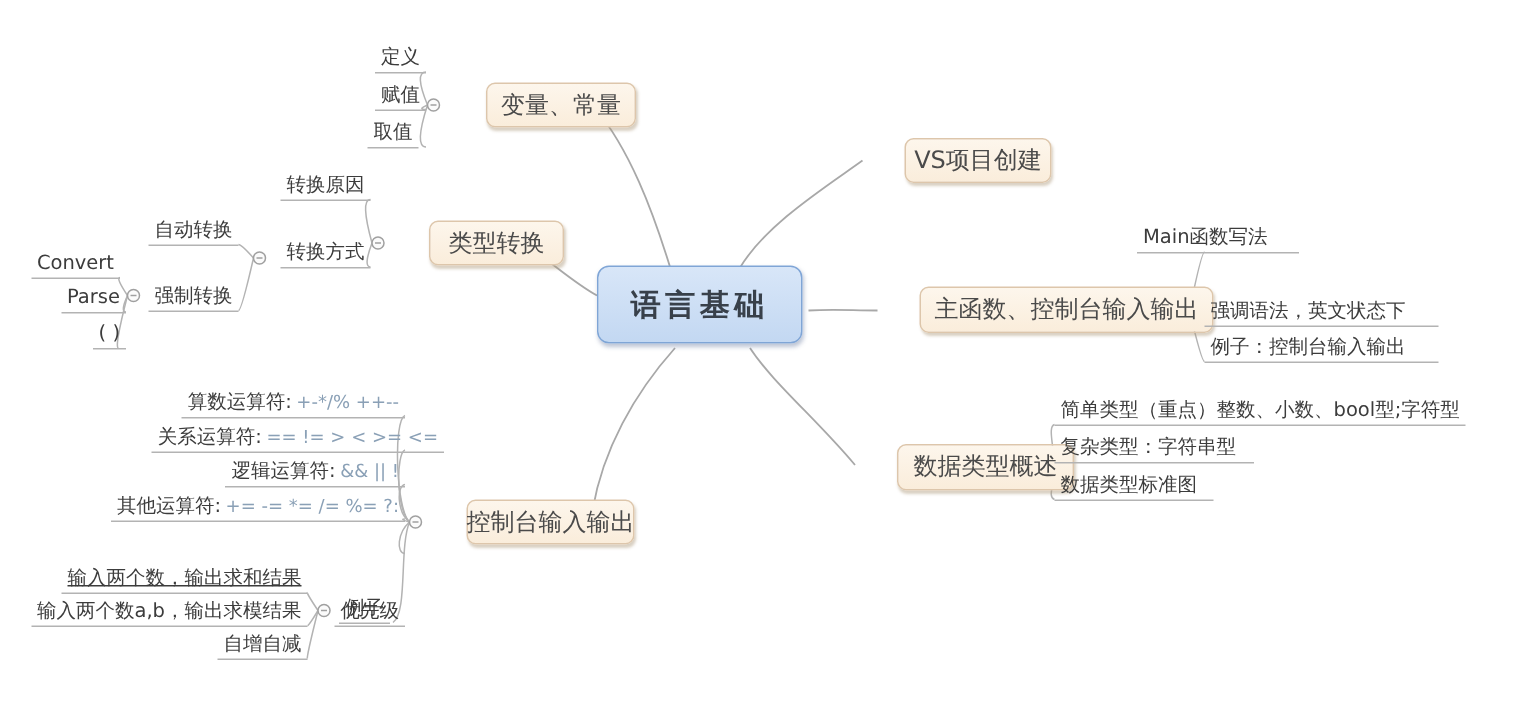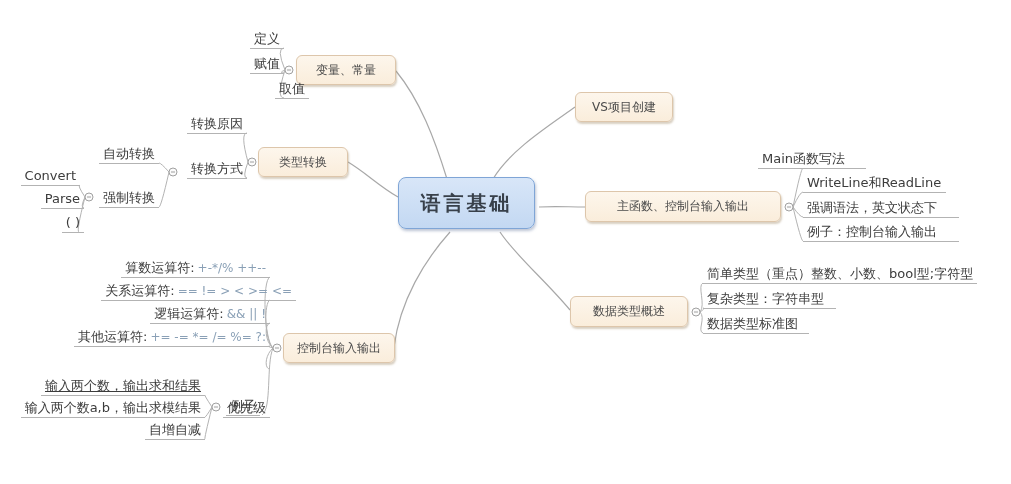--- a/index.html
+++ b/index.html
@@ -24,21 +24,21 @@
     border:1px solid #7fa5d6;
     border-radius:8px;
     box-shadow:1px 2px 3px rgba(90,110,150,.4);
     font-size:20px;font-weight:bold;color:#38404a;
     letter-spacing:3px;
   }
   .branch-node{
     background:linear-gradient(180deg,#fdf6ec,#faeddb);
     border:1px solid #ddc6ab;
     box-shadow:1px 2px 2px rgba(170,150,120,.45);
-    font-size:12px;color:#4a4a4a;
+    font-size:16px;color:#4a4a4a;margin-left:28px;
   }
   .leaf{
     position:absolute;
     font-size:13px;color:#3c3c3c;
     line-height:16px;
     padding:0 4px 1px 4px;
     border-bottom:1px solid #b3b3b3;
     white-space:nowrap;
   }
   .leaf .op{
@@ -137,21 +137,21 @@
 
   <div class="node branch-node" style="left:296px;top:55px;width:100px;height:30px;">变量、常量</div>
   <div class="node branch-node" style="left:258px;top:147px;width:90px;height:30px;">类型转换</div>
   <div class="node branch-node" style="left:283px;top:333px;width:112px;height:30px;">控制台输入输出</div>
   <div class="node branch-node" style="left:575px;top:92px;width:98px;height:30px;">VS项目创建</div>
   <div class="node branch-node" style="left:585px;top:191px;width:196px;height:31px;">主函数、控制台输入输出</div>
   <div class="node branch-node" style="left:570px;top:296px;width:118px;height:31px;">数据类型概述</div>
 
   <div class="leaf r" style="right:727px;top:31px;">定义</div>
   <div class="leaf r" style="right:727px;top:56px;">赋值</div>
-  <div class="leaf r" style="right:702px;top:81px;">取值</div>
+  <div class="leaf r" style="right:732px;top:81px;">取值</div>
 
   <div class="leaf r" style="right:764px;top:116px;">转换原因</div>
   <div class="leaf r" style="right:764px;top:161px;">转换方式</div>
   <div class="leaf r" style="right:852px;top:146px;">自动转换</div>
   <div class="leaf r" style="right:852px;top:190px;">强制转换</div>
   <div class="leaf r" style="right:931px;top:168px;">Convert</div>
   <div class="leaf r" style="right:927px;top:191px;">Parse</div>
   <div class="leaf r" style="right:927px;top:215px;">( )</div>
 
   <div class="leaf r" style="right:741px;top:260px;">
@@ -167,21 +167,20 @@
     <span>其他运算符:</span><span class="op">+= -= *= /= %= ?:</span>
   </div>
   <div class="leaf r" style="right:741px;top:352px;margin-top:48px;">优先级</div>
 
   <div class="leaf r" style="right:751px;top:398px;">例子</div>
   <div class="leaf r" style="right:806px;top:378px;text-decoration:underline;">输入两个数，输出求和结果</div>
   <div class="leaf r" style="right:806px;top:400px;">输入两个数a,b，输出求模结果</div>
   <div class="leaf r" style="right:806px;top:422px;">自增自减</div>
 
   <div class="leaf" style="left:758px;top:151px;min-width:100px;">Main函数写法</div>
-  <div class="leaf" style="left:803px;top:175px;min-width:135px;">WriteLine和ReadLine</div>
   <div class="leaf" style="left:803px;top:200px;min-width:148px;">强调语法，英文状态下</div>
   <div class="leaf" style="left:803px;top:224px;min-width:148px;">例子：控制台输入输出</div>
 
   <div class="leaf" style="left:703px;top:266px;min-width:258px;">简单类型（重点）整数、小数、bool型;字符型</div>
   <div class="leaf" style="left:703px;top:291px;min-width:125px;">复杂类型：字符串型</div>
   <div class="leaf" style="left:703px;top:316px;min-width:98px;">数据类型标准图</div>
 
 </div>
 
 </body></html>

